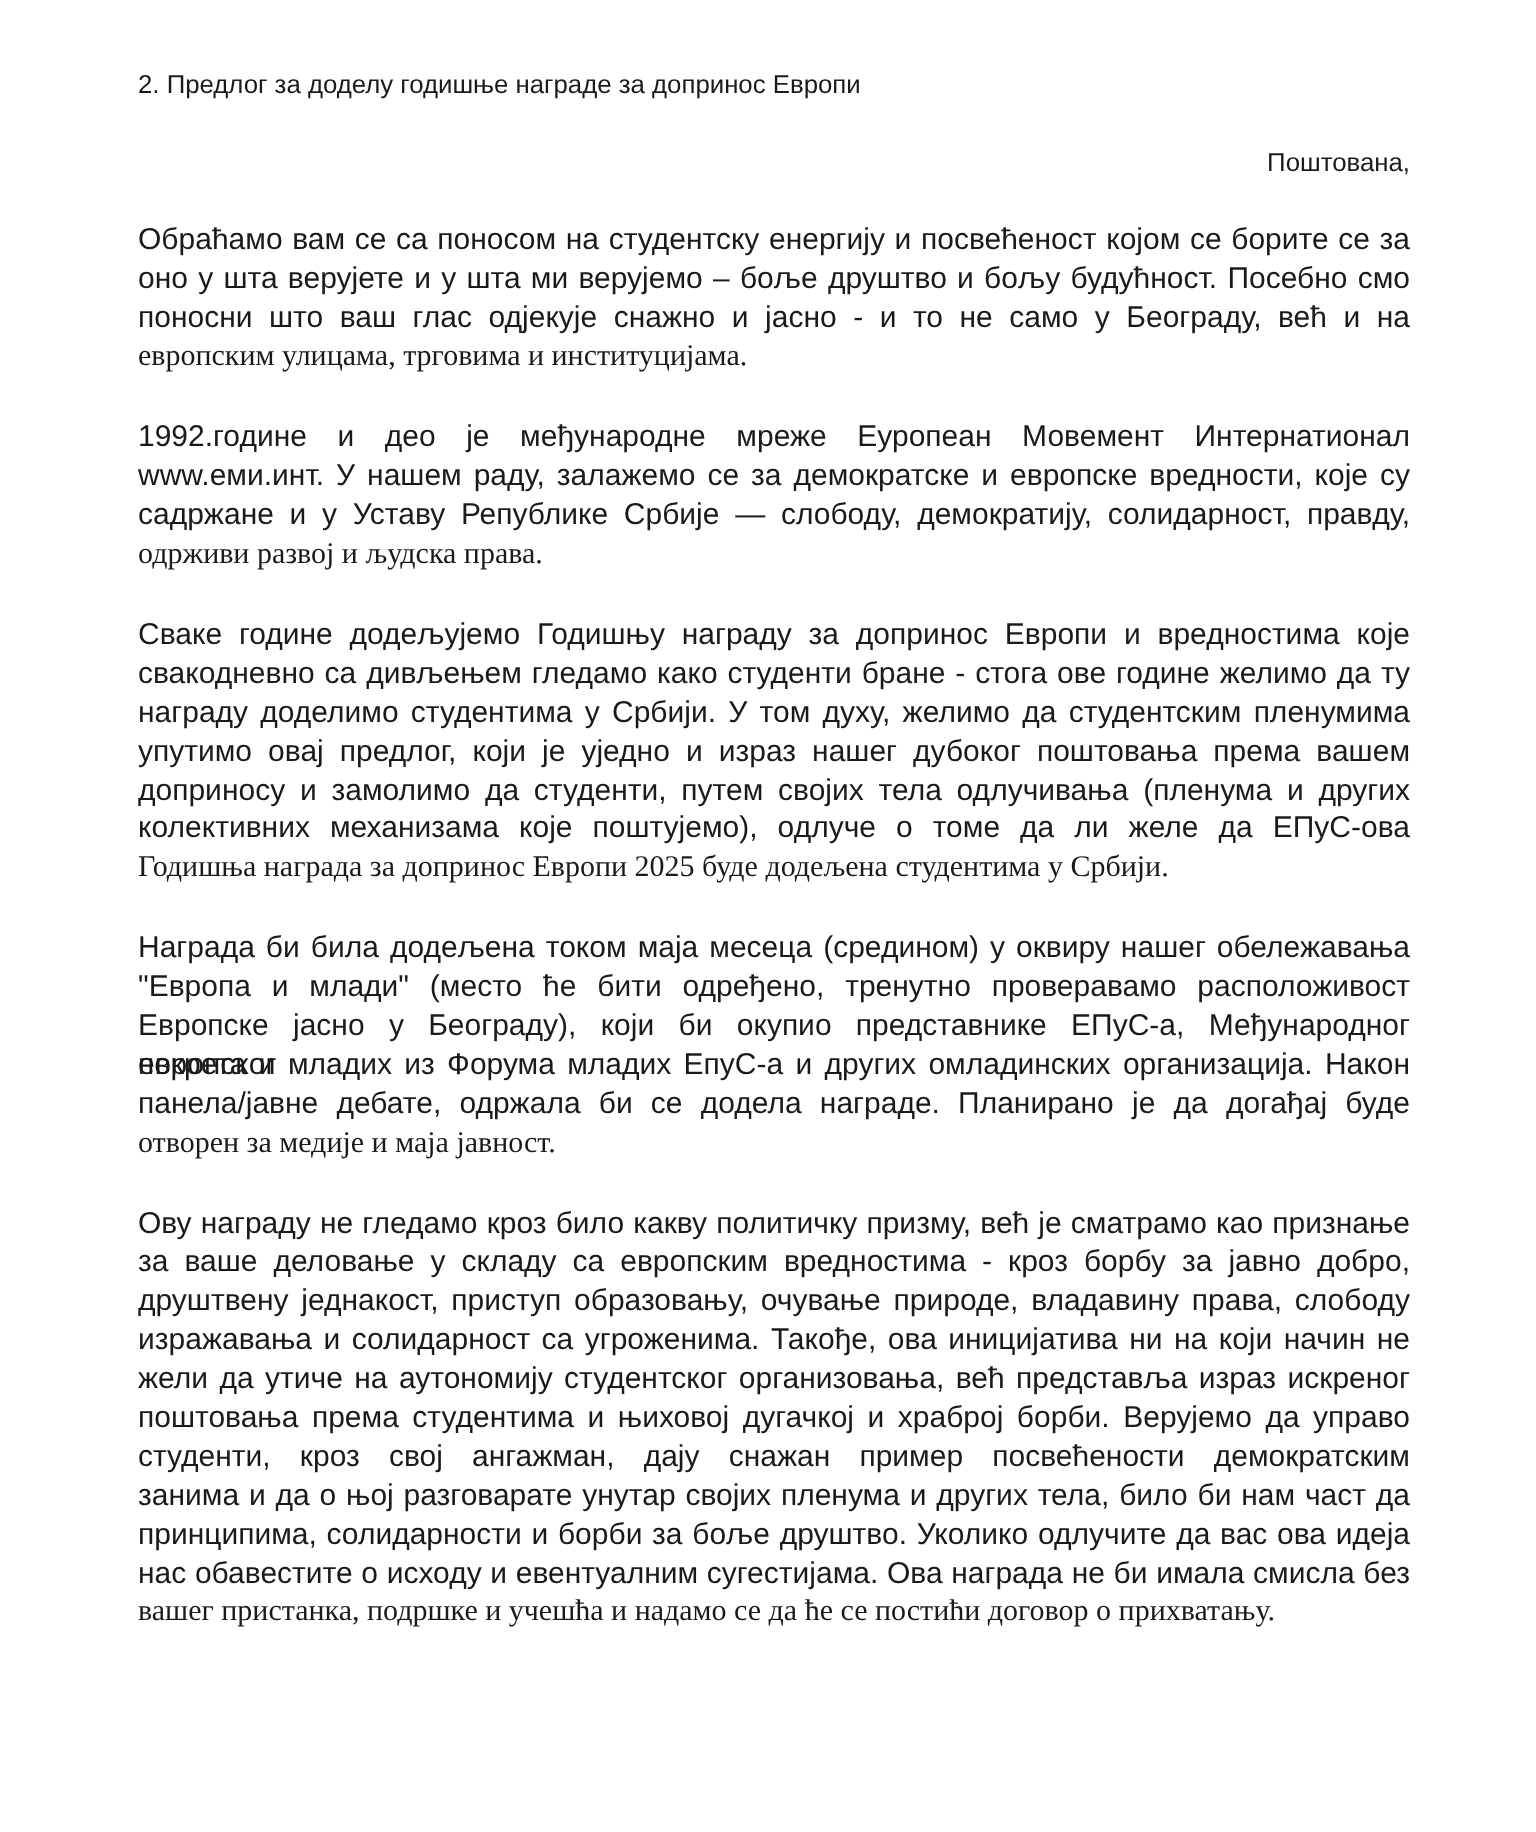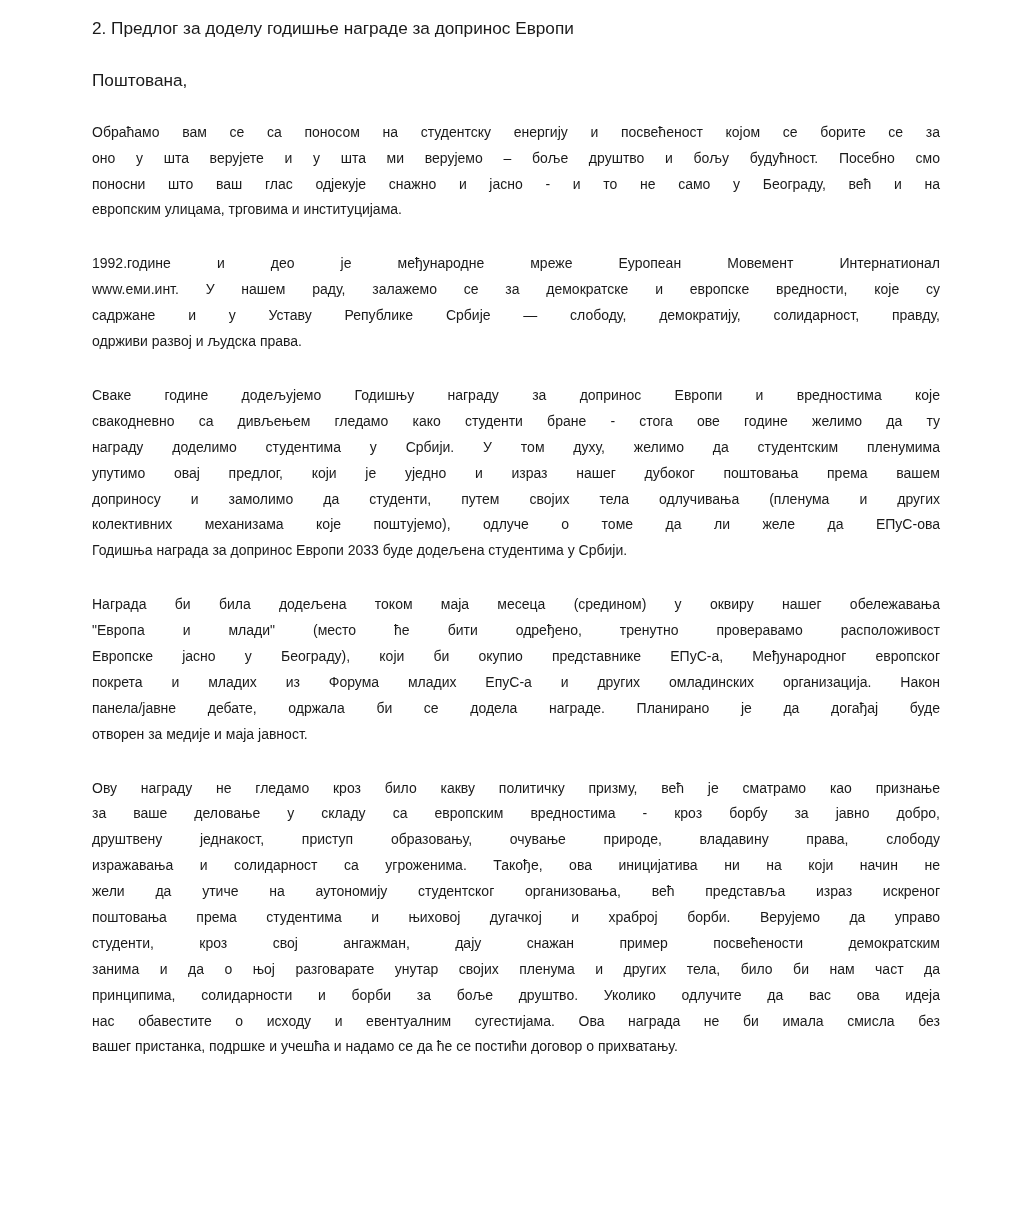--- a/index.html
+++ b/index.html
@@ -11,55 +11,56 @@
       width: 1024px;
       height: 1221px;
       overflow: hidden;
       position: relative;
       font-family: "Liberation Sans", "DejaVu Sans", sans-serif;
       color: #1a1a1a;
     }
     .page {
       position: absolute;
       left: 92px;
-      top: 16px;
+      top: 44px;
       width: 848px;
     }
     .heading, .salutation {
       font-size: 17.2px;
       line-height: 25.9px;
       margin: 0;
       white-space: nowrap;
     }
     .heading { margin-bottom: 26px; }
-    .salutation { margin-bottom: 26px; }
+    .salutation { margin-bottom: 26px; text-align: right; }
     .para {
       margin: 0 0 28px 0;
     }
     .line {
       display: block;
-      font-size: 14px;
+      font-size: 20px;
       line-height: 25.9px;
       text-align: justify;
       text-align-last: justify;
       white-space: nowrap;
       height: 25.9px;
       overflow: visible;
     }
     .line.last {
       text-align-last: left;
     }
     .line-inner {
       display: block;
       white-space: normal;
       text-align: justify;
       text-align-last: justify;
     }
     .line.last .line-inner {
       text-align-last: left;
+      font-family: Liberation Serif, serif;
     }
   </style>
 </head>
 <body>
 
 <div class="page">
   <p class="heading">2. Предлог за доделу годишње награде за допринос Европи</p>
   <p class="salutation">Поштована,</p>
 
   <div class="para">
@@ -105,21 +106,21 @@
     <span class="line">
         <span class="line-inner">упутимо овај предлог, који је уједно и израз нашег дубоког поштовања према вашем</span>
       </span>
     <span class="line">
         <span class="line-inner">доприносу и замолимо да студенти, путем својих тела одлучивања (пленума и других</span>
       </span>
     <span class="line">
         <span class="line-inner">колективних механизама које поштујемо), одлуче о томе да ли желе да ЕПуС-ова</span>
       </span>
     <span class="line last">
-        <span class="line-inner">Годишња награда за допринос Европи 2033 буде додељена студентима у Србији.</span>
+        <span class="line-inner">Годишња награда за допринос Европи 2025 буде додељена студентима у Србији.</span>
       </span>
   </div>
 
   <div class="para">
     <span class="line">
         <span class="line-inner">Награда би била додељена током маја месеца (средином) у оквиру нашег обележавања</span>
       </span>
     <span class="line">
         <span class="line-inner">"Европа и млади" (место ће бити одређено, тренутно проверавамо расположивост</span>
       </span>

